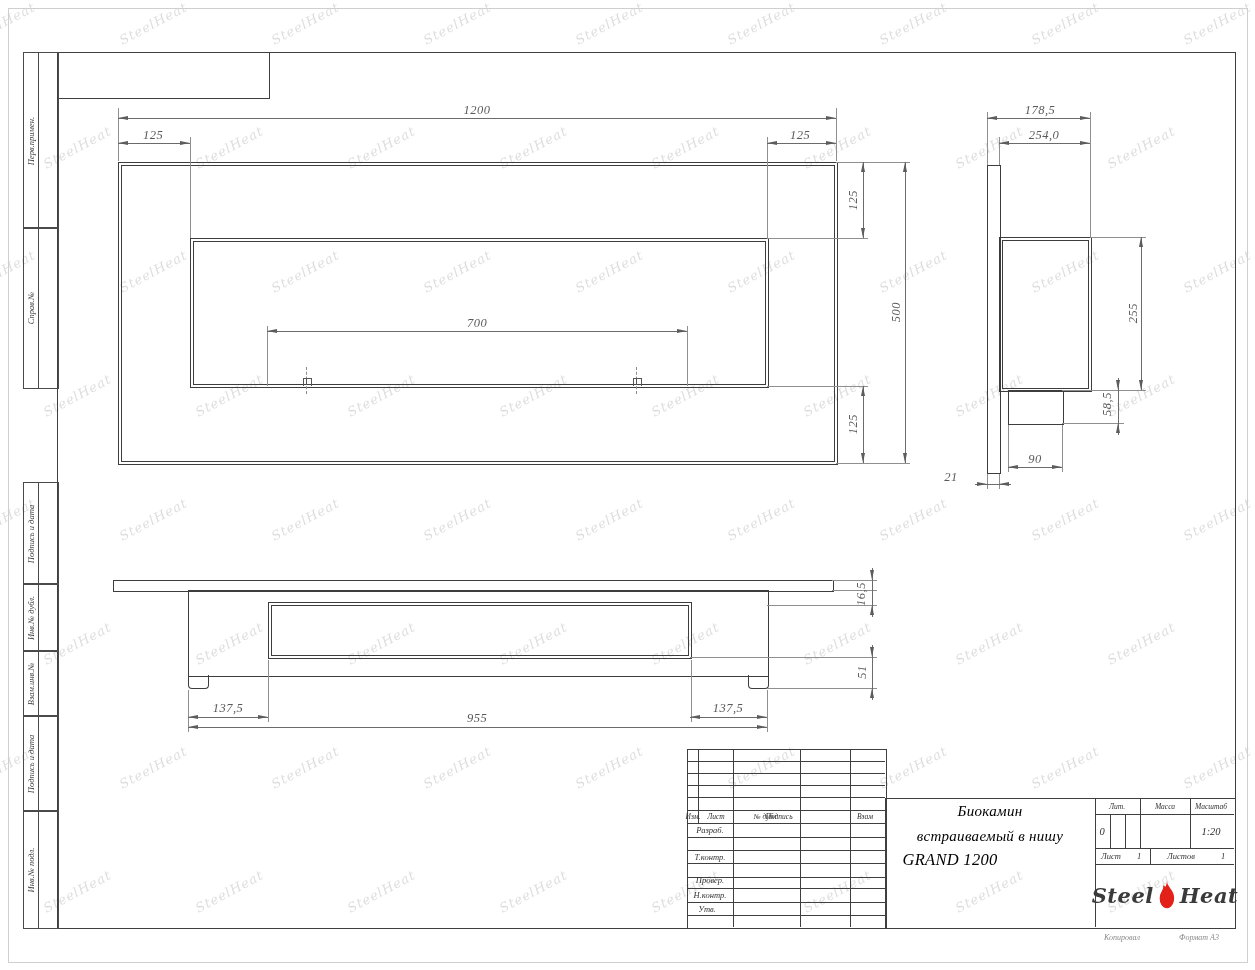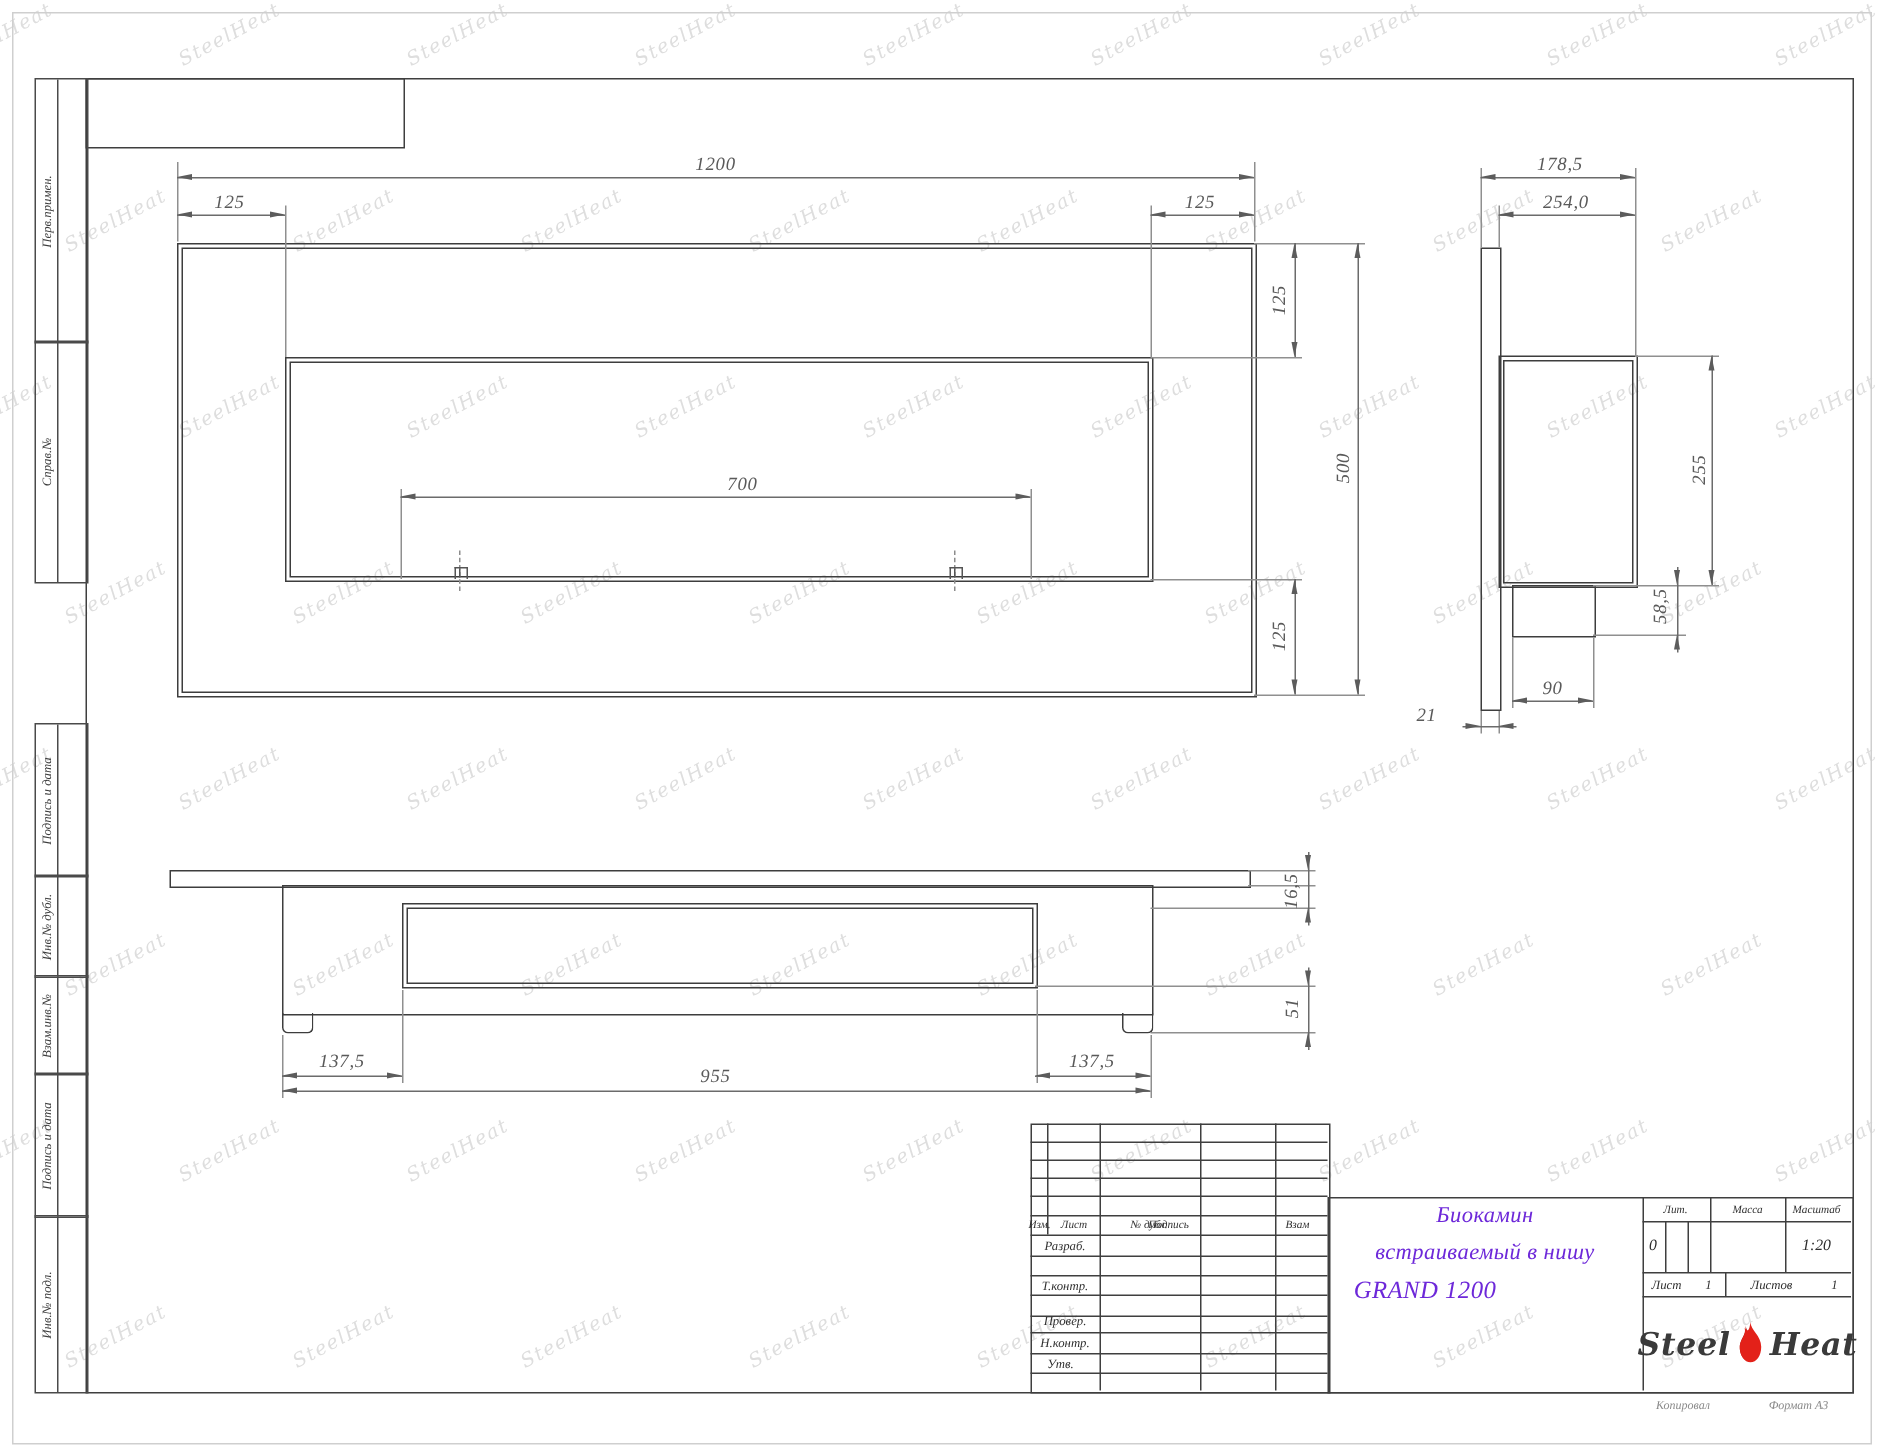--- a/index.html
+++ b/index.html
@@ -48,21 +48,21 @@
   .tb-box{position:absolute;border:1.2px solid #3f3f3f;}
   .hl{position:absolute;height:1px;background:#3f3f3f;}
   .vl{position:absolute;width:1px;background:#3f3f3f;}
   .tbs{position:absolute;transform:translate(-50%,-50%);font:italic 8.5px "Liberation Serif",serif;
        color:#303030;white-space:nowrap;}
   .tbh{position:absolute;transform:translate(-50%,-50%);font:italic 7.5px "Liberation Serif",serif;
        color:#303030;white-space:nowrap;}
   .tbv{position:absolute;transform:translate(-50%,-50%);font:italic 10.5px "Liberation Serif",serif;
        color:#2c2c2c;white-space:nowrap;}
   .ttl{position:absolute;transform:translate(-50%,-50%);font:italic 15px "Liberation Serif",serif;
-       color:#6d28d9;white-space:nowrap;letter-spacing:.3px;}
+       color:#000000;white-space:nowrap;letter-spacing:.3px;}
   .ttl3{font-size:16.5px;}
   .logo{position:absolute;left:1100px;top:872px;width:130px;height:46px;display:flex;
         align-items:center;justify-content:center;gap:2px;}
   .logo-word{font:italic bold 21px "DejaVu Serif",serif;color:#3a3a3a;letter-spacing:.5px;}
   .foot-note{position:absolute;transform:translate(-50%,-50%);font:italic 8px "Liberation Serif",serif;
              color:#8a8a8a;white-space:nowrap;}
 </style>
 </head>
 <body>
 
@@ -209,21 +209,21 @@
         <i class="a ad"></i>
       </div>
     <div class="dlv" style="left:862.5px;top:386px;height:77px;">
         <i class="a au"></i>
         <i class="a ad"></i>
       </div>
 
     <span class="dlab" style="left:477px;top:110px;">1200</span>
     <span class="dlab" style="left:153px;top:135px;">125</span>
     <span class="dlab" style="left:800px;top:135px;">125</span>
-    <span class="dlab" style="left:495px;top:323px;">700</span>
+    <span class="dlab" style="left:477px;top:323px;">700</span>
     <span class="dlab v" style="left:853px;top:200px;">125</span>
     <span class="dlab v" style="left:896px;top:312px;">500</span>
     <span class="dlab v" style="left:853px;top:424px;">125</span>
   </div>
 
   <div class="fg">
     <div class="rect" style="left:987px;top:165px;width:12px;height:307px;"></div>
     <div class="rect dbl" style="left:999px;top:237px;width:91px;height:153px;"></div>
     <div class="rect" style="left:1008px;top:390px;width:54px;height:33px;"></div>
 

